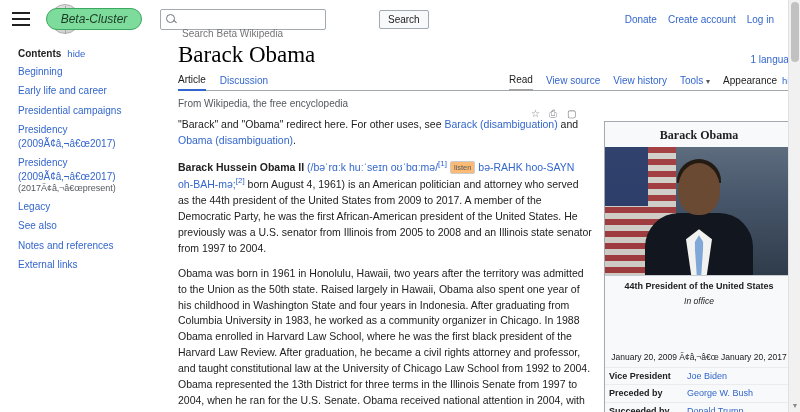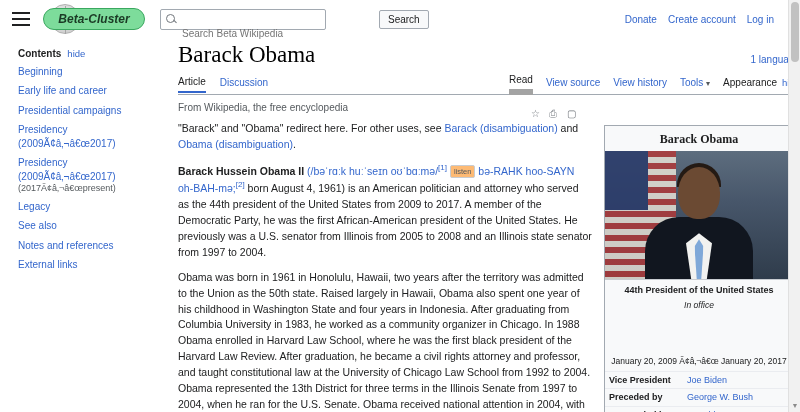--- a/index.html
+++ b/index.html
@@ -45,21 +45,21 @@
   .logo-globe:after {
     content: ""; position: absolute; left: 50%; top: 1px; width: 1px; height: 28px;
     background: #a5a5a5;
   }
   .beta-pill {
     position: relative; z-index: 2;
     background: #7ddc9b;
     border: 1px solid #3aa85f;
     border-radius: 14px;
     padding: 3px 14px;
-    font-size: 12px; font-weight: bold; font-style: italic;
+    font-size: 12px; font-weight: normal; font-style: italic;
     color: #1b3a25;
     white-space: nowrap;
   }
 
   .search-area { display: flex; align-items: center; gap: 6px; flex: none; margin-left: 6px; }
   .search-box {
     display: flex; align-items: center;
     width: 166px; height: 21px;
     border: 1px solid #a2a9b1; border-radius: 2px;
     background: #fff; padding: 0 5px; gap: 4px;
@@ -115,21 +115,21 @@
   .lang-link { margin-left: auto; font-size: 10px; color: #3366cc; padding-bottom: 6px; }
 
   .tabbar {
     display: flex; align-items: center;
     border-bottom: 1px solid #a2a9b1;
     font-size: 10px; gap: 14px; padding-bottom: 4px; margin-top: 3px;
   }
   .tabbar .tab { color: #3366cc; cursor: pointer; }
   .tabbar .tab.active { color: #202122; border-bottom: 2px solid #3366cc; padding-bottom: 4px; margin-bottom: -5px; }
   .tab-right { margin-left: auto; display: flex; align-items: center; gap: 13px; }
-  .tab-right .tab.sel { color: #202122; font-weight: normal; border-bottom: 6px solid #a3a3a3; padding-bottom: 4px; margin-bottom: -5px;}
+  .tab-right .tab.sel { color: #202122; font-weight: normal; border-bottom: 2px solid #a3a3a3; padding-bottom: 4px; margin-bottom: -5px;}
   .caret { font-size: 8px; color: #54595d; }
   .appearance-box { display: flex; align-items: center; gap: 5px; }
 
   .subtitle { font-size: 10px; color: #54595d; margin: 7px 0 8px 0; }
 
   .article { font-size: 10.5px; line-height: 1.52; color: #202122; }
   .article p { margin: 0 0 9px 0; }
   .article b { font-weight: bold; }
   .ipa { color: #3366cc; }
   .sup { font-size: 8px; vertical-align: super; color: #3366cc; }

